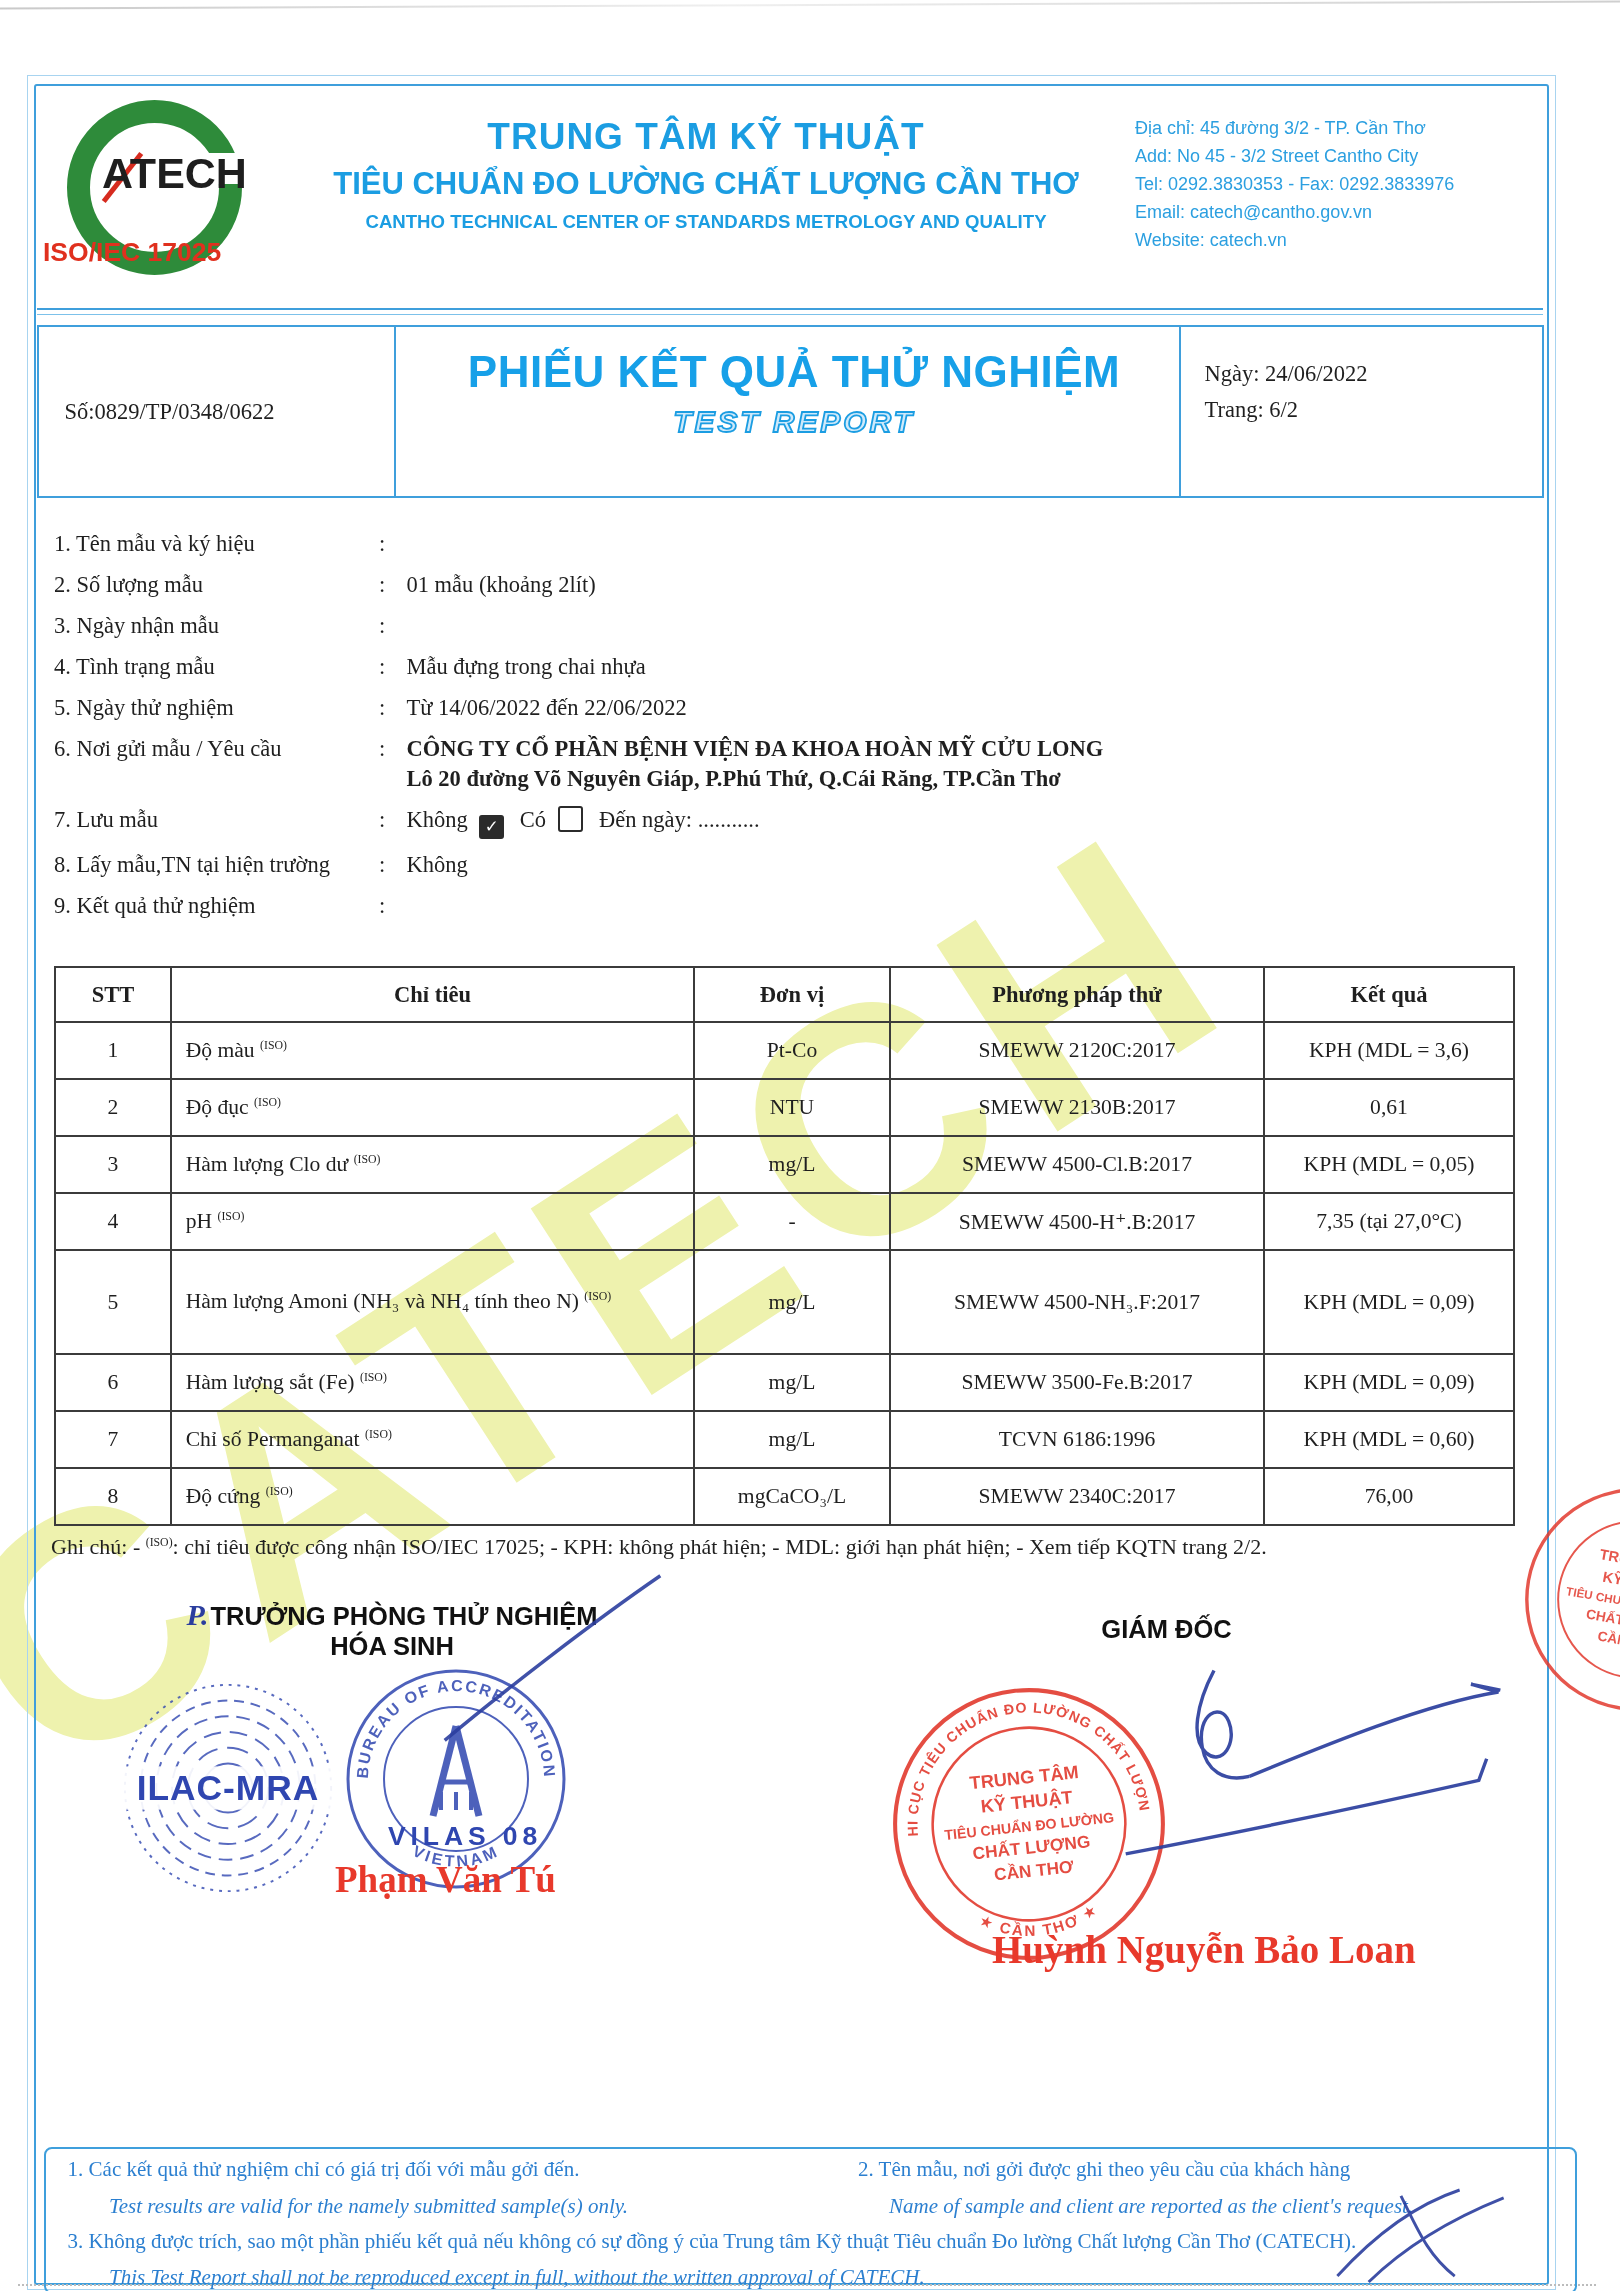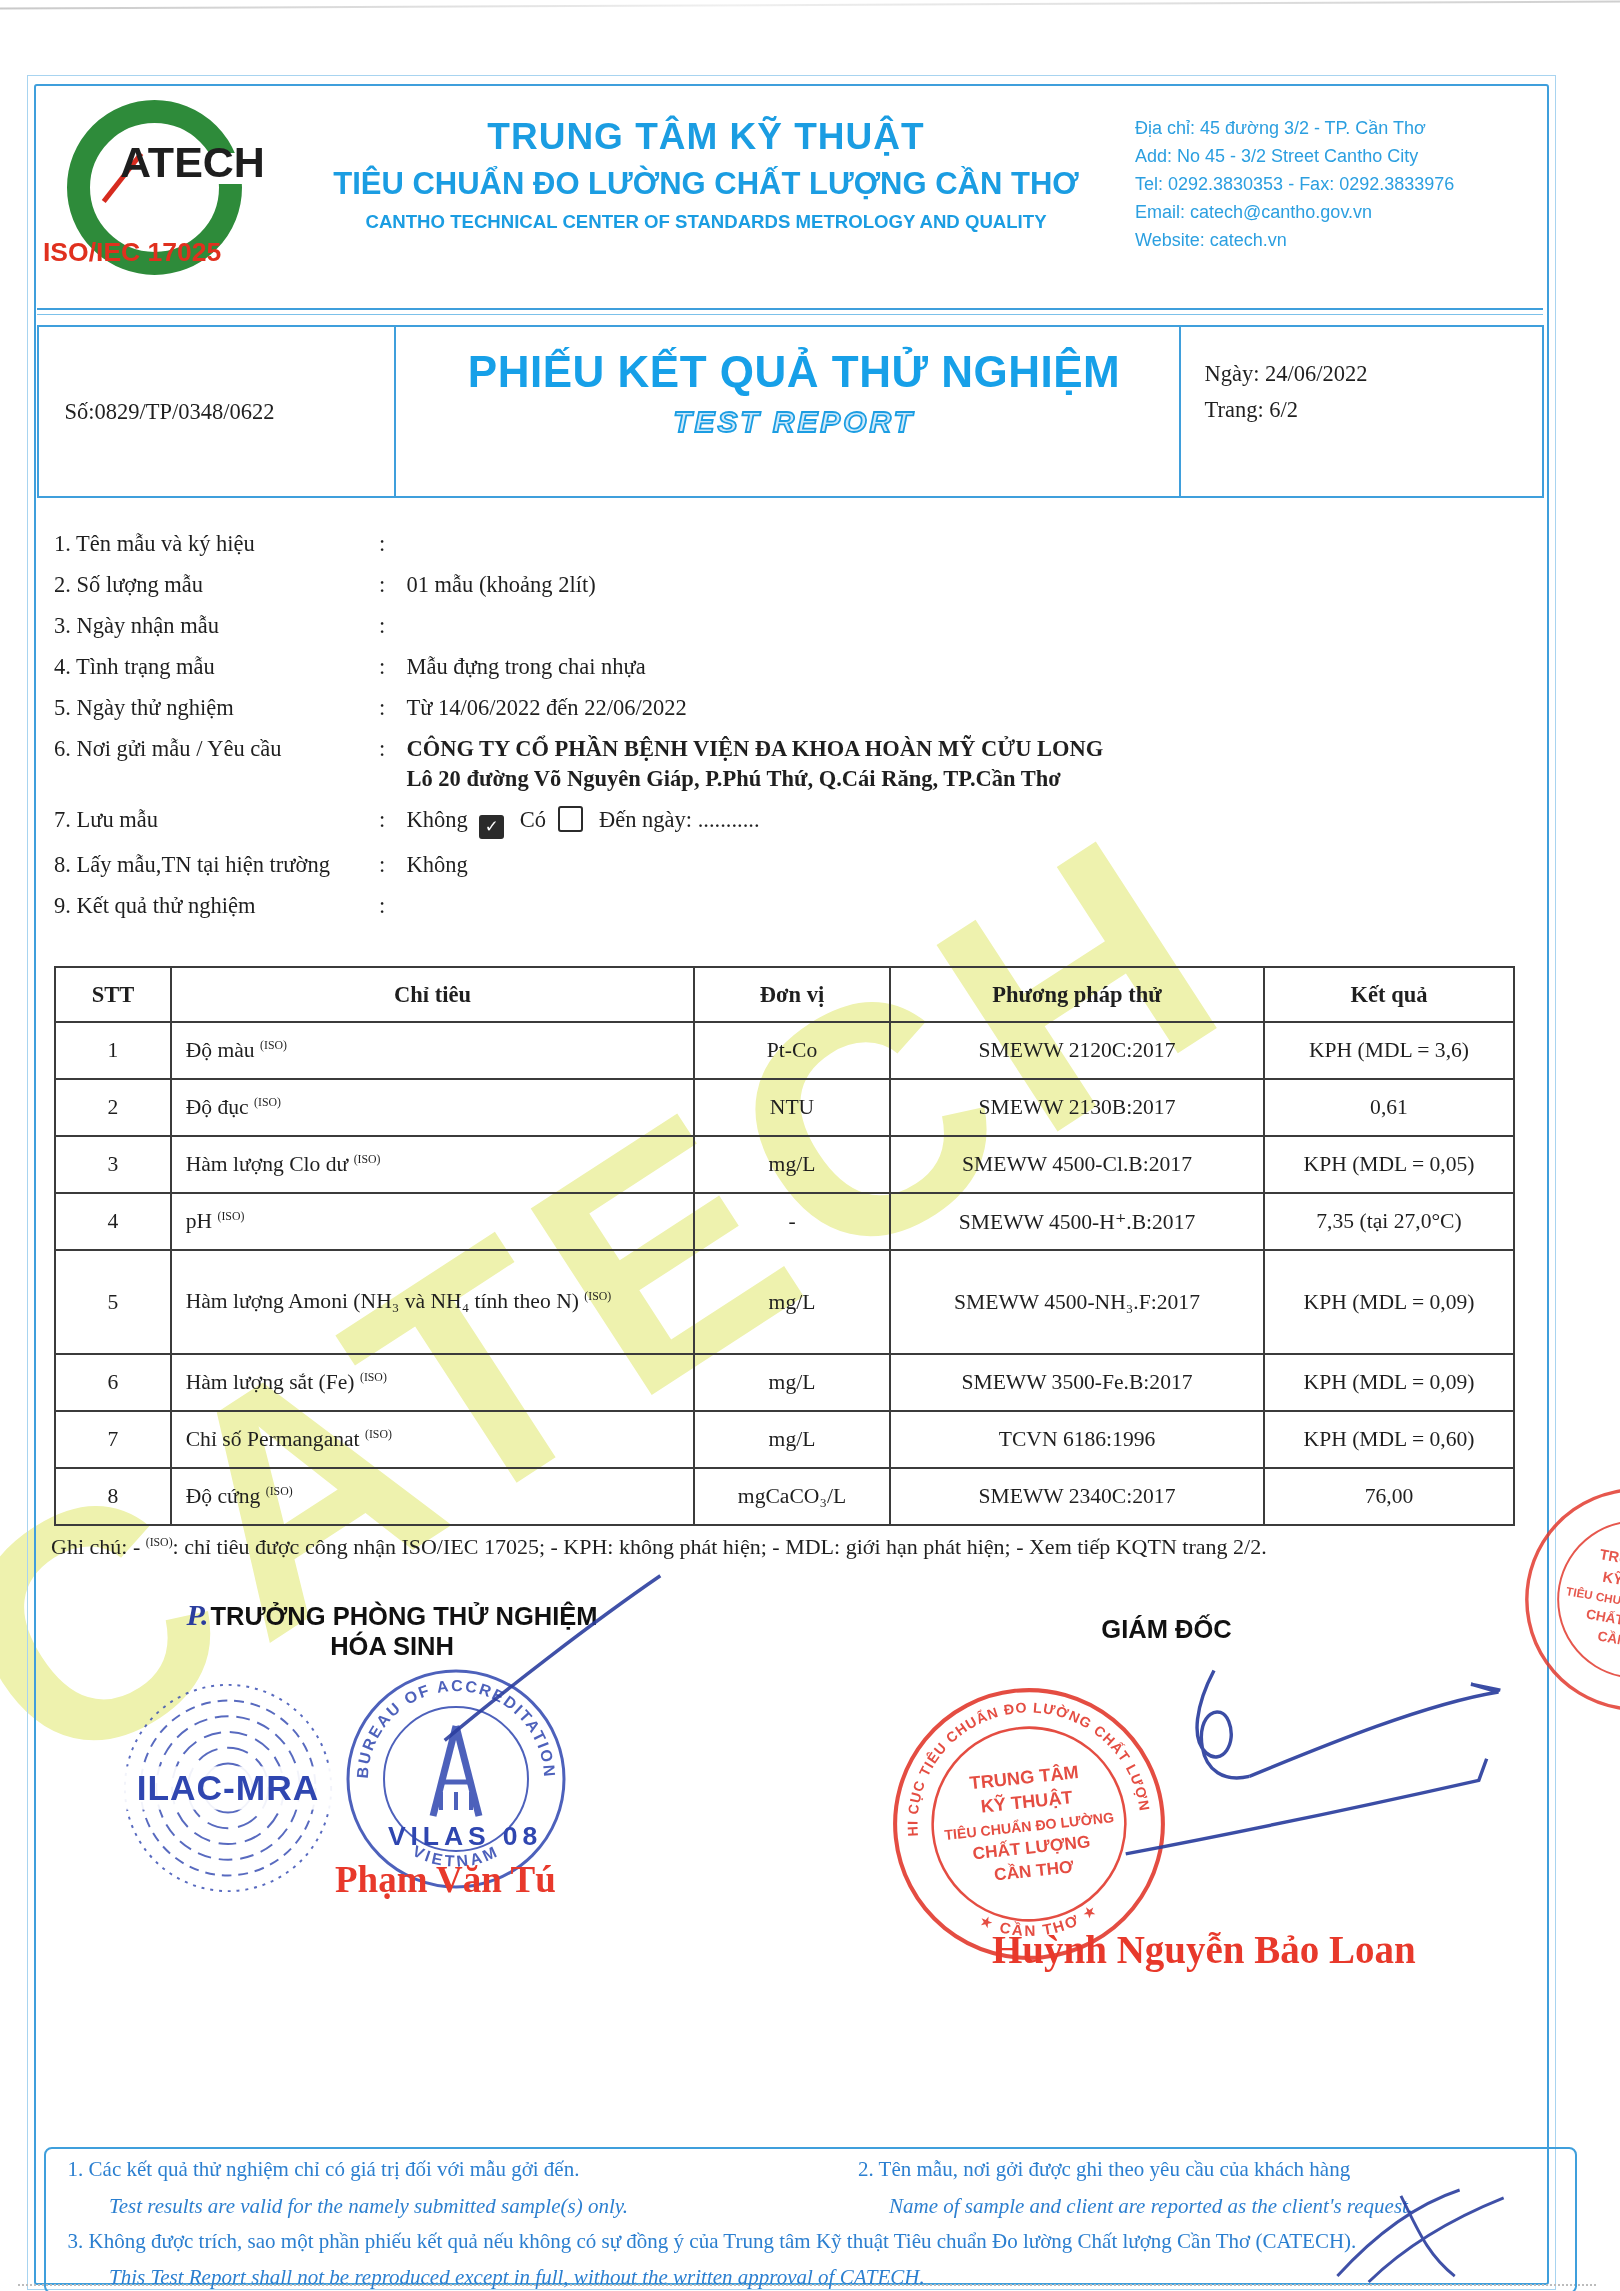--- a/index.html
+++ b/index.html
@@ -13,22 +13,22 @@
   
   .frame-outer{position:absolute;left:26.5px;top:75px;width:1527px;height:2213px;border:1px solid #a8d4f0;z-index:1;}
   .frame{position:absolute;left:34px;top:84px;width:1511px;height:2197px;border:2.9px solid #3f9fdc;border-radius:2.9px;z-index:1;}
   .scan-line{position:absolute;left:0;top:3.9px;width:100%;height:2px;
              background:linear-gradient(90deg,#c9c9c9,#efefef 45%,#cfcfcf);transform:rotate(-0.25deg);z-index:1;}
   .bottom-dots{position:absolute;left:17.6px;top:2284px;width:1578px;border-top:2px dotted #bcbcbc;z-index:1;}
   
   .logo{left:57px;top:98px;width:211px;height:142px;z-index:2;}
   .logo-ring{position:absolute;left:9.8px;top:2px;width:129px;height:129px;border:23.5px solid #2e8b3a;border-radius:50%;}
   .logo-gap{position:absolute;left:147px;top:55px;width:45px;height:31px;background:#fff;}
-  .logo-word{position:absolute;left:45px;top:40px;font-family:"Liberation Sans","DejaVu Sans",sans-serif;
-             font-weight:bold;font-size:43px;color:#1e1e1e;letter-spacing:0px;margin-left:18px;}
+  .logo-word{position:absolute;left:45px;top:51px;font-family:"Liberation Sans","DejaVu Sans",sans-serif;
+             font-weight:bold;font-size:43px;color:#1e1e1e;letter-spacing:0px;}
   .logo-slash{position:absolute;left:63px;top:49px;width:4.9px;height:61px;background:#d62b1f;transform:rotate(38deg);}
   .iso-label{left:43px;top:237px;font-family:"Liberation Sans","DejaVu Sans",sans-serif;
              font-weight:bold;font-size:26.5px;color:#e0301e;z-index:2;}
   .head-center{left:309px;top:116px;width:794px;text-align:center;z-index:2;color:#1b9de2;
                font-family:"Liberation Sans","DejaVu Sans",sans-serif;font-weight:bold;}
   .hc1{font-size:37px;letter-spacing:1px;}
   .hc2{font-size:31px;margin-top:7.8px;letter-spacing:0px;}
   .hc3{font-size:18.6px;margin-top:8.8px;}
   .head-contact{left:1135px;top:114px;width:412px;z-index:2;color:#2b9fe0;
                 font-family:"Liberation Sans","DejaVu Sans",sans-serif;font-size:18px;line-height:28px;}

